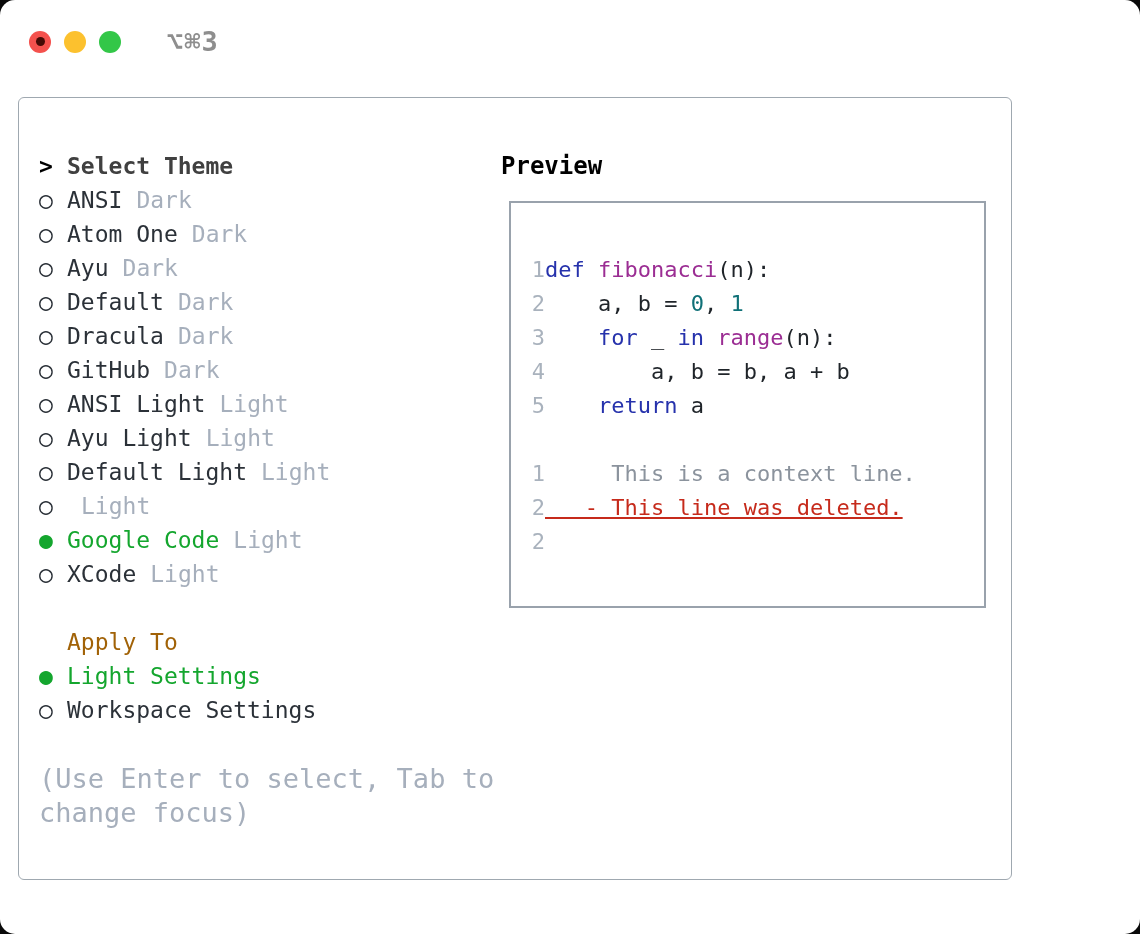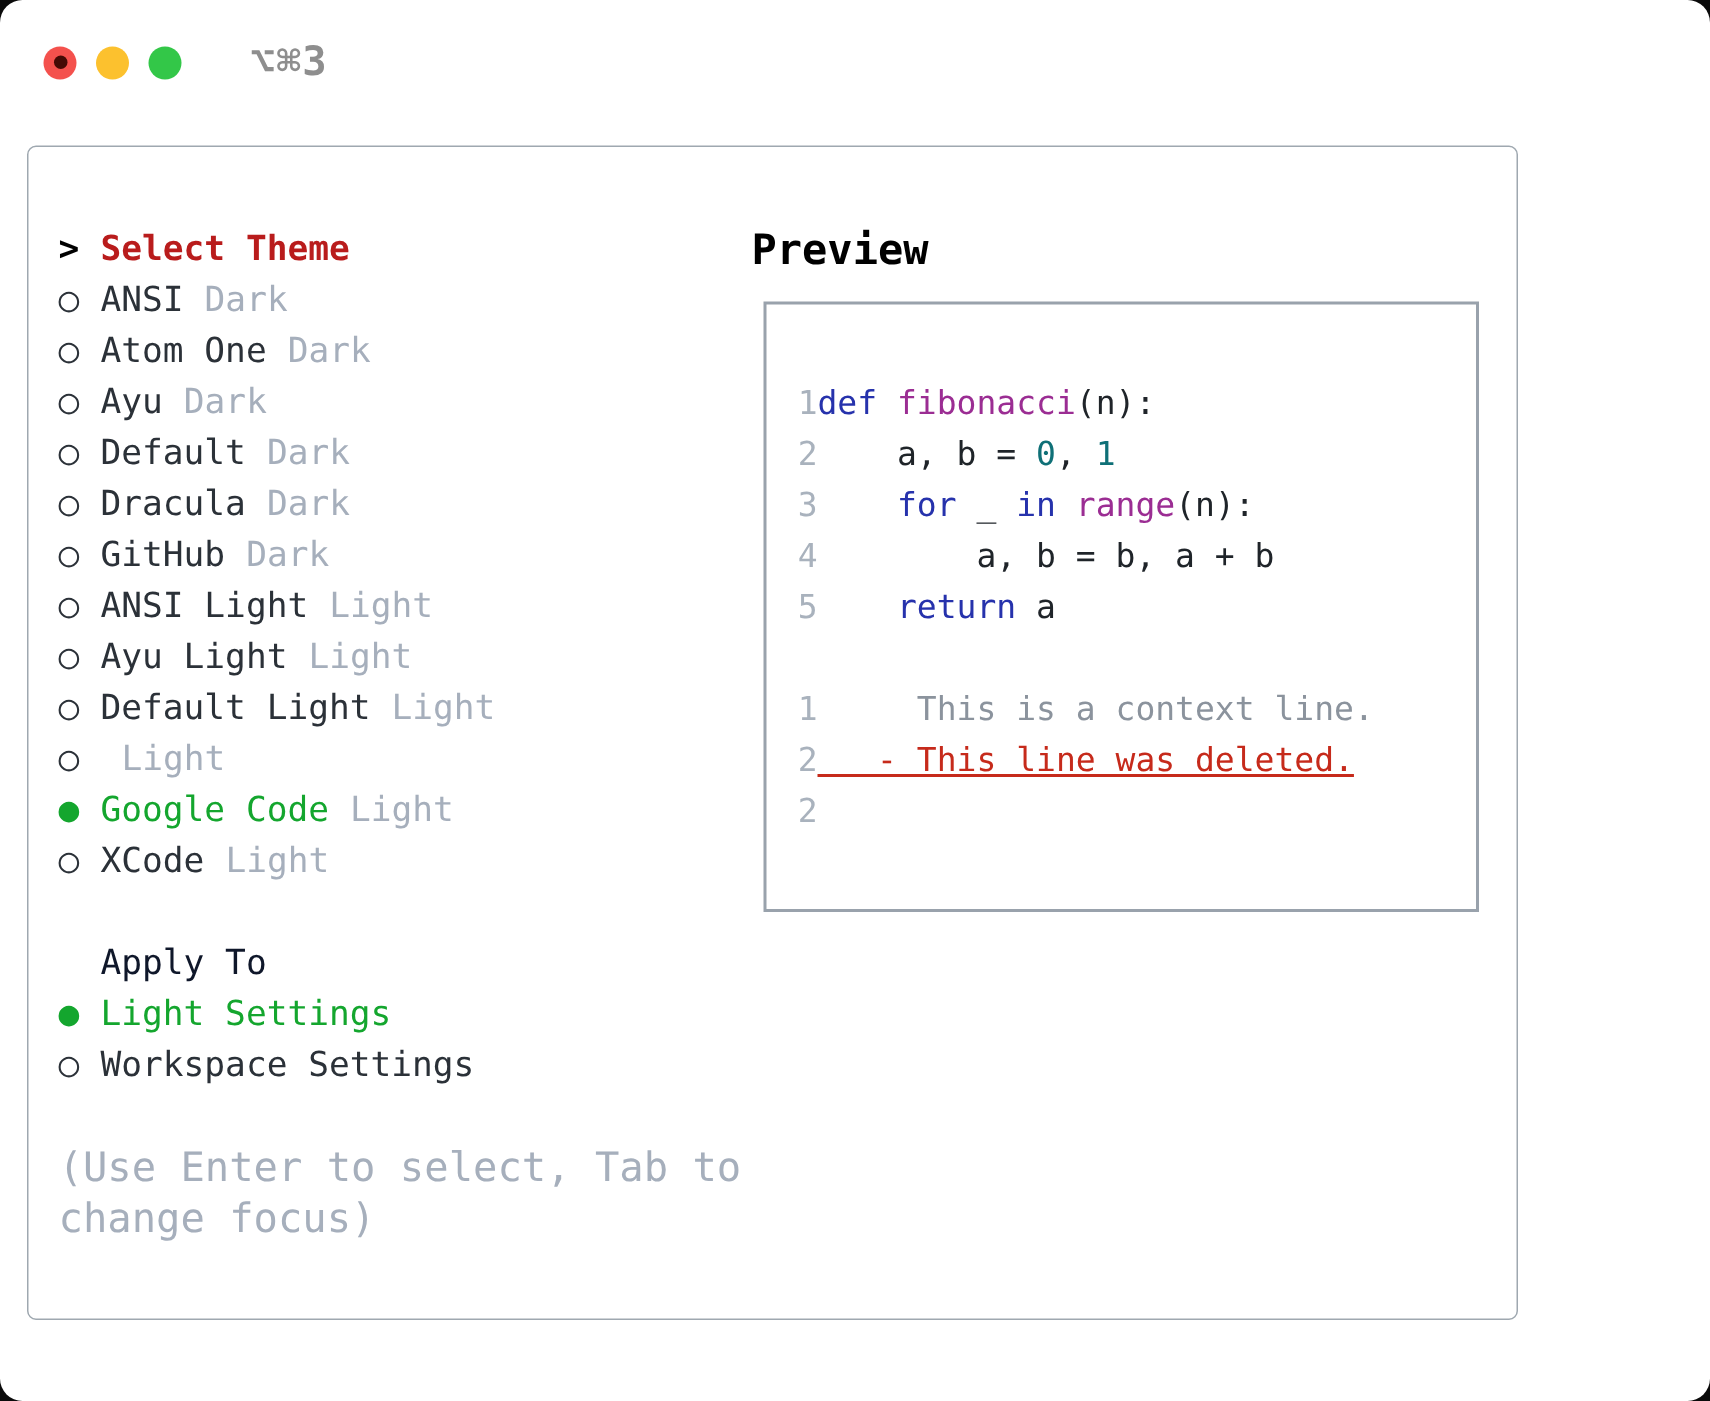--- a/index.html
+++ b/index.html
@@ -19,30 +19,30 @@
   
   .panel{
     position:absolute;left:18px;top:97px;width:994px;height:783px;
     border:1.5px solid var(--panel-border);border-radius:6px;background:#fff;box-sizing:border-box;
   }
   .left-col{position:absolute;left:20px;top:51px;}
   .row{height:34px;display:flex;align-items:center;font-size:23px;white-space:pre;}
   .bullet{display:inline-block;width:28px;color:var(--text-dark);flex:none;}
   .bullet.sel{color:var(--selected-green);}
   .caret{font-weight:bold;color:#000;}
-  .header{font-weight:bold;color:#b91c1c;}
-  .subheader{color:#0f172a;}
+  .header{font-weight:bold;color:#404040;}
+  .subheader{color:#a16207;}
   .name{color:var(--text-dark);}
   .name.sel{color:var(--selected-green);}
   .tag{color:var(--muted-gray);margin-left:14px;}
   .spacer{height:34px;}
   .help{margin-top:0;}
   .help div{height:34px;display:flex;align-items:center;font-size:27px;color:var(--muted-gray);white-space:pre;}
   
-  .preview-title{position:absolute;left:482px;top:51px;height:34px;display:flex;align-items:center;font-size:28px;font-weight:bold;color:#000;}
+  .preview-title{position:absolute;left:482px;top:51px;height:34px;display:flex;align-items:center;font-size:24px;font-weight:bold;color:#000;}
   .preview-box{
     position:absolute;left:490px;top:103px;width:477px;height:407px;
     border:2px solid var(--preview-border);background:#fff;box-sizing:border-box;
     padding:49px 0 0 20px;overflow:hidden;
   }
   .cline{height:34px;display:flex;align-items:center;font-size:22px;white-space:pre;}
   .ln{display:inline-block;width:14px;text-align:right;color:var(--line-num);flex:none;}
   .ct{margin-left:0;white-space:pre;}
   .kw{color:var(--kw);}
   .fn{color:var(--fn);}

